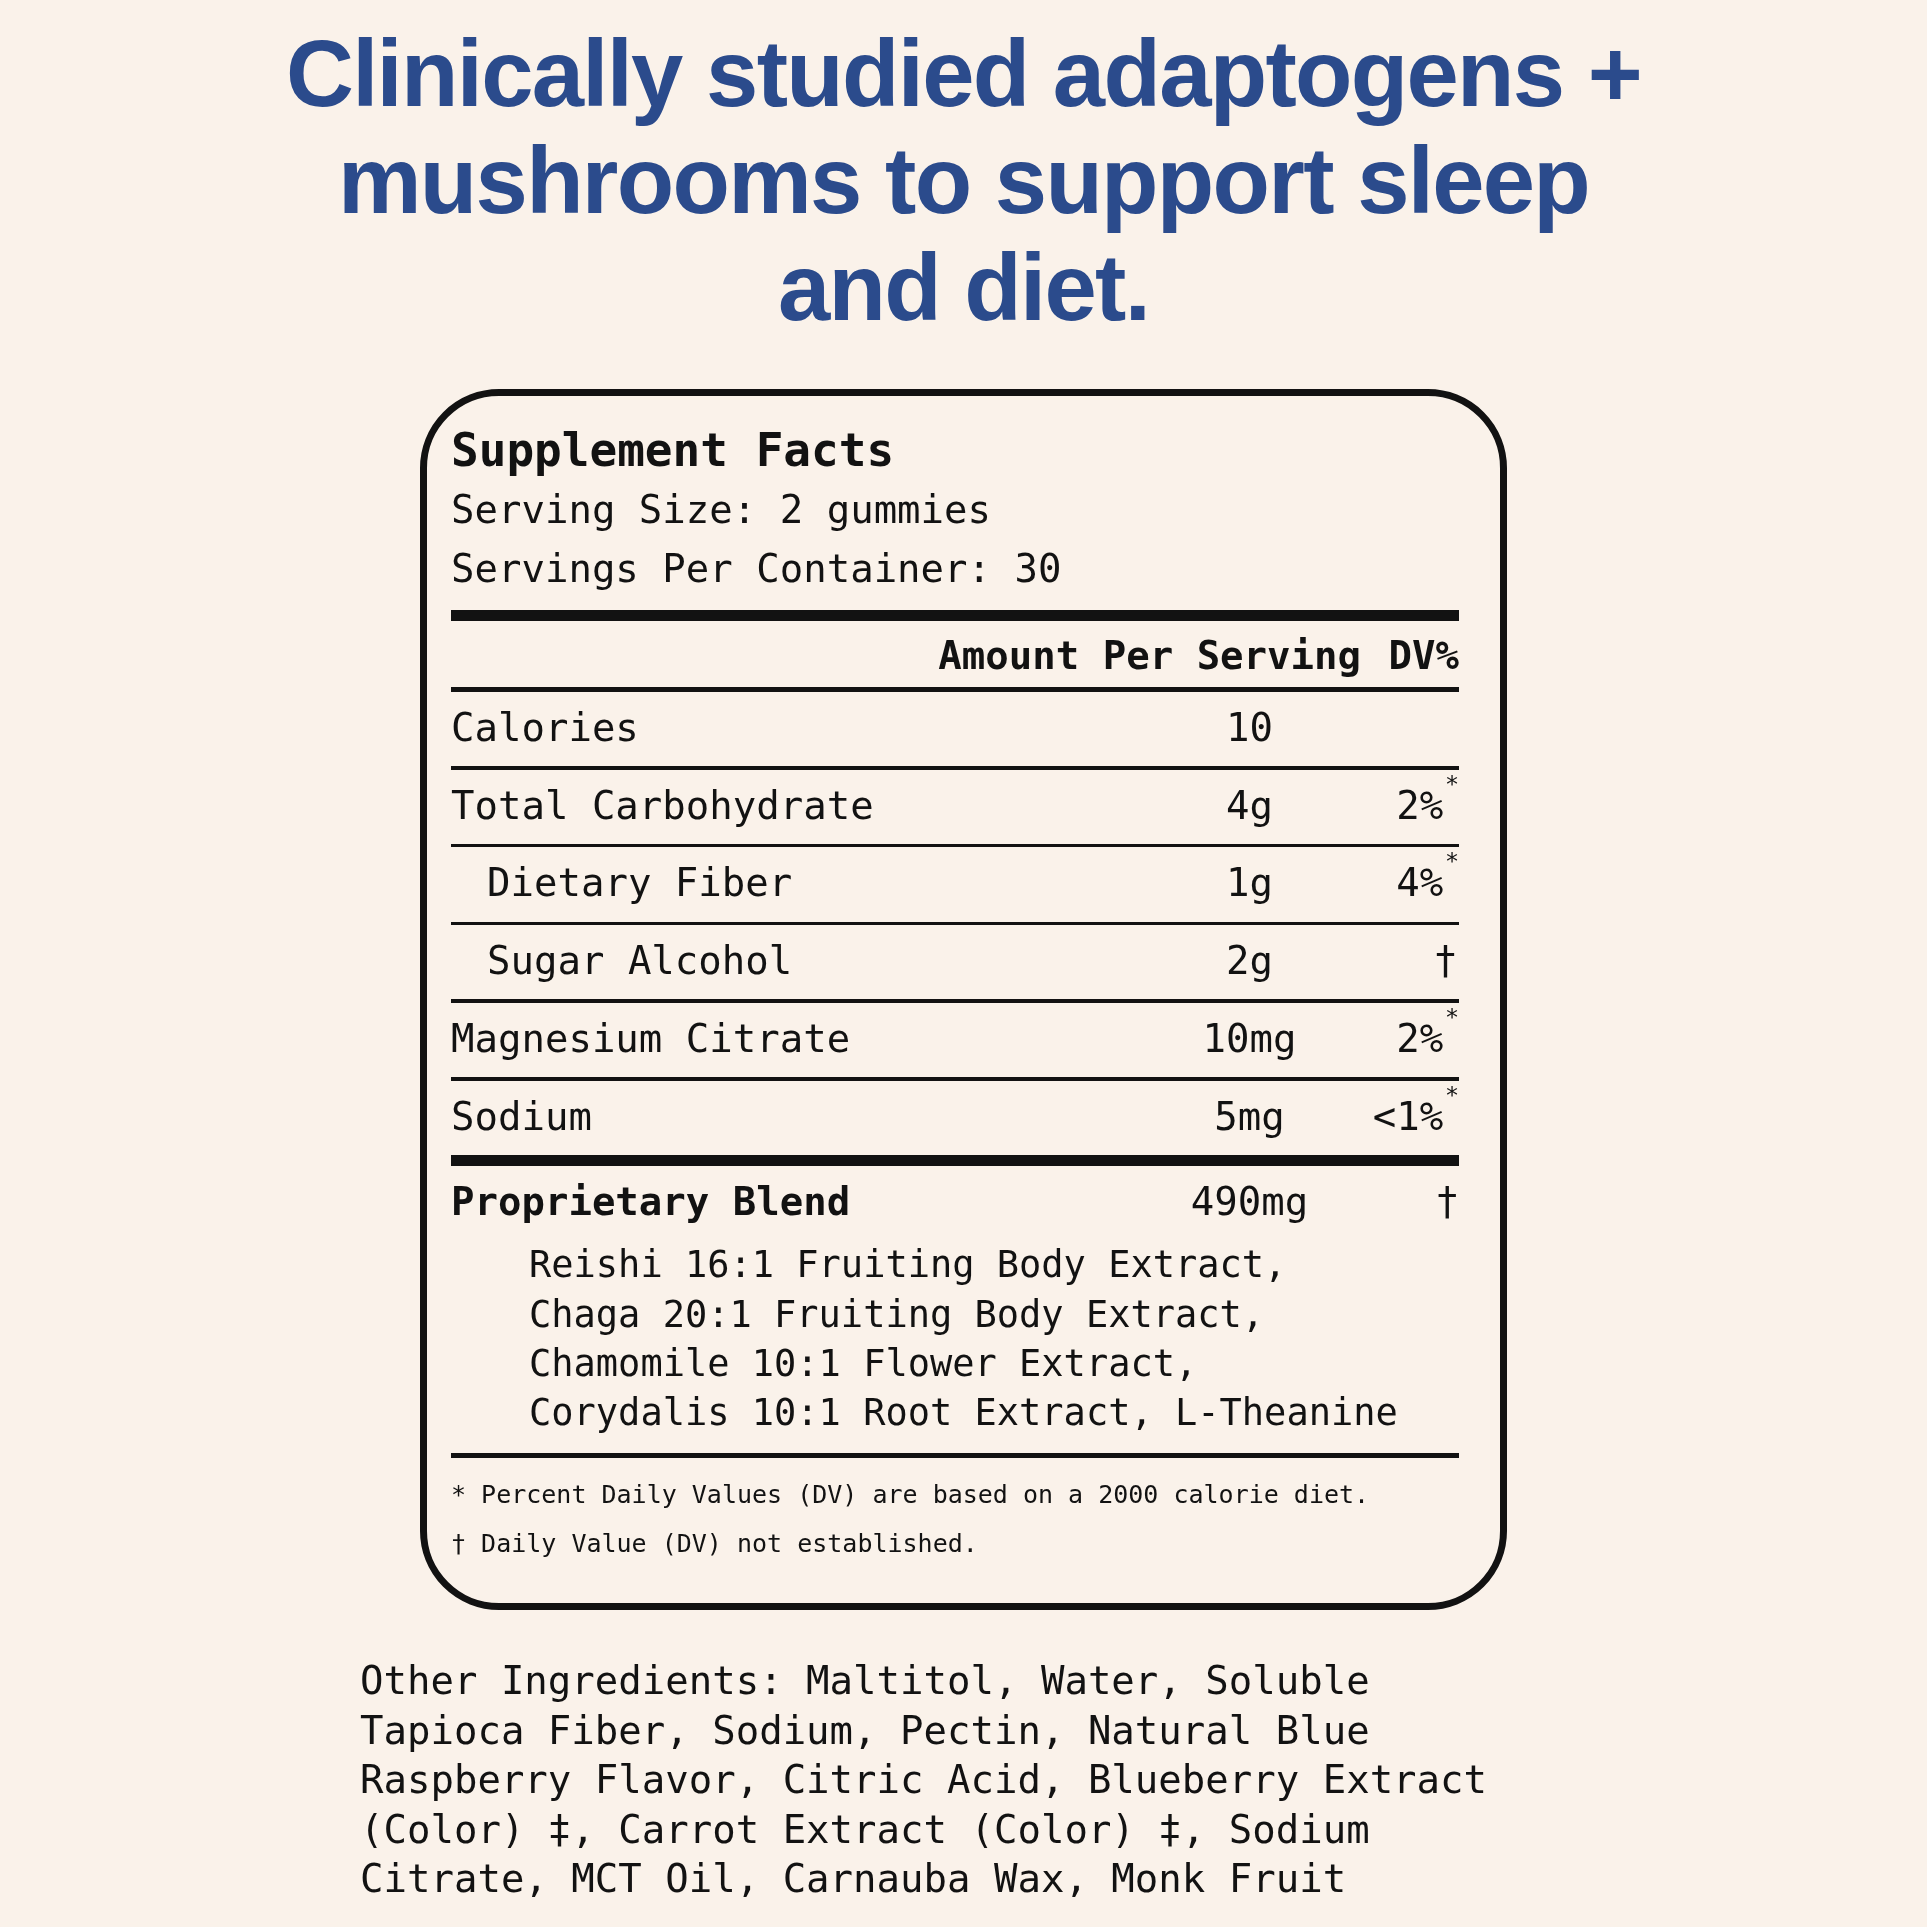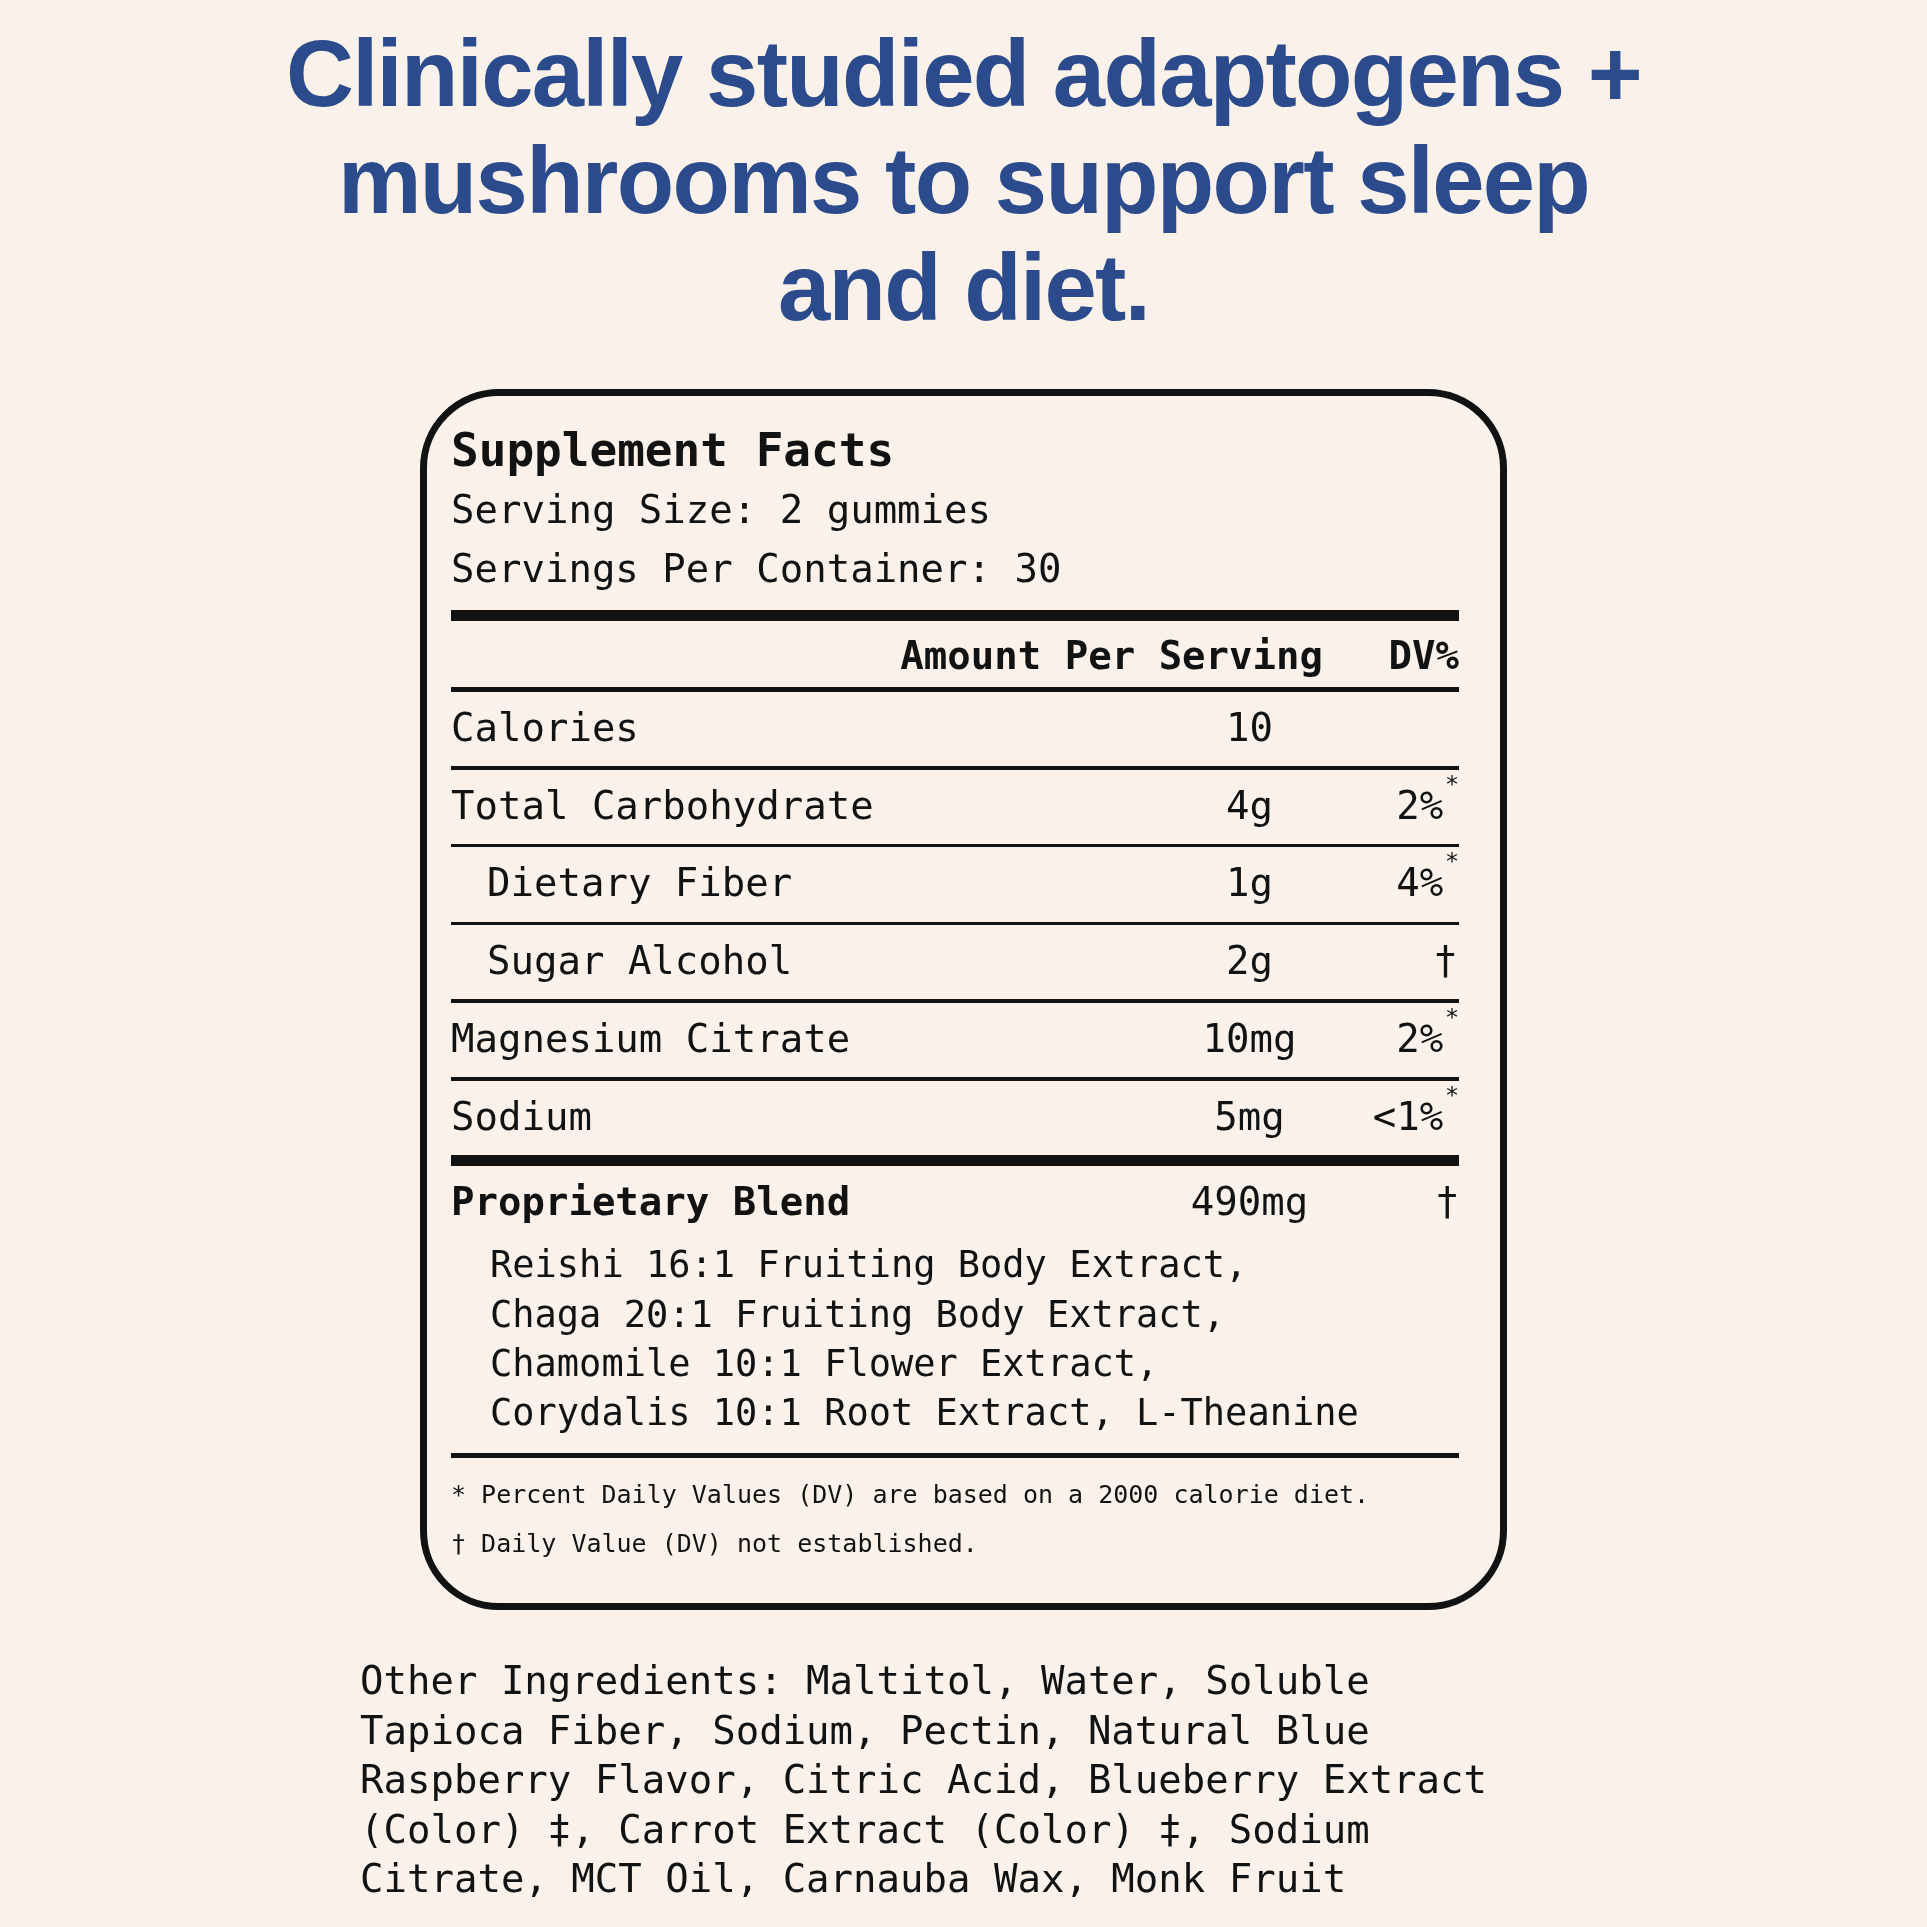--- a/index.html
+++ b/index.html
@@ -49,21 +49,20 @@
   .bar-med   { height: 5.1px;  background: #121212; }
   .bar-thin  { height: 3.4px;  background: #121212; }
   .mt14 { margin-top: 12px; }
 
   .hdr-row {
     display: flex;
     align-items: baseline;
     padding: 12px 0 8.6px;
     font-weight: 700;
     font-size: 39px;
-    gap: 38px;
   }
   .hdr-spacer { flex: 1; }
   .hdr-amount { text-align: right; }
   .hdr-dv { width: 98px; text-align: right; }
 
   .row {
     display: flex;
     align-items: baseline;
     padding: 13px 0 14.6px;
     font-size: 39px;
@@ -79,21 +78,21 @@
     position: relative;
     top: -0.55em;
     margin-left: 1.7px;
   }
 
   .blend-lines {
     padding: 0 0 15.4px 39px;
     font-size: 37px;
     line-height: 1.33;
   }
-  .blend-lines div { white-space: nowrap; }
+  .blend-lines div { white-space: nowrap; margin-left: 39px; }
 
   .footnotes { padding: 13.7px 0 5.1px; }
   .footnote {
     font-size: 25px;
     line-height: 1.95;
     white-space: nowrap;
   }
 
   
   .other {

